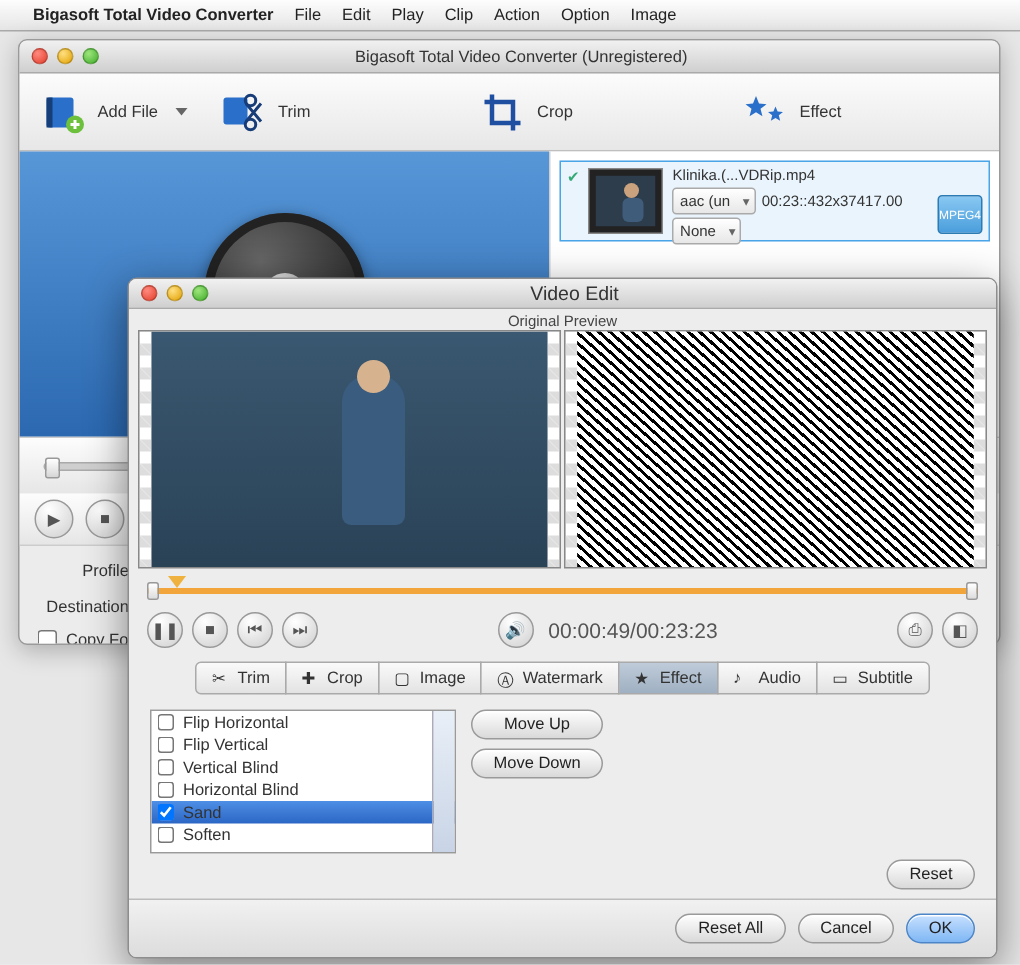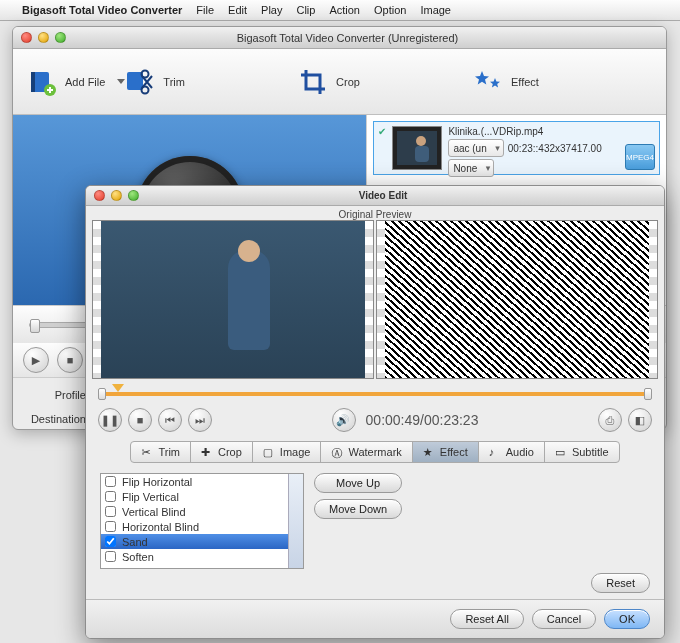--- a/index.html
+++ b/index.html
@@ -12,21 +12,21 @@
 .menubar span { color:#222; }
 
 
 .main-window { position:absolute; left:12px; top:26px; width:655px; height:404px; background:#ececec; border:1px solid #9a9a9a; border-radius:6px; box-shadow:0 4px 16px rgba(0,0,0,.25); overflow:hidden; }
 .titlebar { height:22px; background:linear-gradient(#f1f1f1,#cfcfcf); border-bottom:1px solid #aaa; display:flex; align-items:center; position:relative; }
 .traffic { display:flex; gap:6px; margin-left:8px; }
 .traffic span { width:11px; height:11px; border-radius:50%; display:block; border:1px solid rgba(0,0,0,.2); }
 .tl-red{background:radial-gradient(circle at 35% 30%,#ff8a80,#e33e2b);} .tl-yel{background:radial-gradient(circle at 35% 30%,#ffe083,#e2a100);} .tl-grn{background:radial-gradient(circle at 35% 30%,#9fe67e,#3fad29);}
 .titlebar .title { position:absolute; left:16px; right:0; text-align:center; font-size:11px; color:#333; }
 
-.toolbar { height:66px; background:linear-gradient(#fcfcfc,#e7e7e7); border-bottom:1px solid #bfbfbf; display:flex; align-items:center; padding:0 14px; }
+.toolbar { height:52px; background:linear-gradient(#fcfcfc,#e7e7e7); border-bottom:1px solid #bfbfbf; display:flex; align-items:center; padding:0 14px; gap:22px; }
 .tbtn { display:flex; align-items:center; gap:8px; }
 .tbtn .ic { width:30px; height:30px; display:flex; align-items:center; justify-content:center; }
 .tbtn .lbl { font-size:11px; color:#333; }
 .dd-arrow { width:0; height:0; border-left:4px solid transparent; border-right:4px solid transparent; border-top:5px solid #666; margin-left:4px; }
 
 .workarea { display:flex; height:190px; }
 .wa-left { flex:1; background:linear-gradient(#5797d8,#2b68b0); display:flex; align-items:center; justify-content:center; }
 .wa-right { width:300px; background:#fff; border-left:1px solid #cfcfcf; padding:6px; }
 .queue-item { border:1px solid #4aa4e8; background:#eaf4fc; padding:4px; display:flex; gap:6px; align-items:flex-start; position:relative; height:54px; }
 .queue-item .chk { font-size:10px; color:#3a7; }
@@ -44,21 +44,21 @@
 .track { flex:1; height:6px; background:#cfcfcf; border:1px solid #aaa; border-radius:3px; position:relative; margin:0 6px; }
 .track .knob { position:absolute; left:0; top:-4px; width:10px; height:14px; background:linear-gradient(#fff,#d6d6d6); border:1px solid #999; border-radius:2px; }
 
 .form-area { padding:8px 12px; display:flex; flex-direction:column; gap:6px; border-top:1px solid #ccc; }
 .form-row { display:flex; align-items:center; gap:6px; }
 .form-row label { width:64px; text-align:right; }
 .form-row input[type=text]{ height:18px; border:1px solid #aaa; border-radius:3px; padding:0 4px; width:80px; background:#fff; }
 
 
 .edit-window { position:absolute; left:85px; top:185px; width:580px; height:454px; background:#ededed; border:1px solid #8d8d8d; border-radius:6px; box-shadow:0 8px 28px rgba(0,0,0,.45); display:flex; flex-direction:column; overflow:hidden; }
-.edit-window .titlebar .title{font-size:10px;font-weight:bold;}
+.edit-window .titlebar .title{font-size:13px;}
 .preview-labels { display:flex; padding:3px 16px 0;flex-direction:column; }
 .preview-labels div { flex:1; text-align:center; font-size:10px; color:#444; }
 .previews { display:flex; gap:2px; padding:0 6px; height:172px; }
 .pv { flex:1; border:1px solid #888; position:relative; overflow:hidden; background-image:linear-gradient(45deg,#ddd 25%,transparent 25%,transparent 75%,#ddd 75%),linear-gradient(45deg,#ddd 25%,#fff 25%,#fff 75%,#ddd 75%); background-size:16px 16px; background-position:0 0,8px 8px; }
 .pv .vid { position:absolute; left:8px; top:0; right:8px; height:100%; }
 .pv-left .vid { background:linear-gradient(#3a5871,#2a4256); }
 .pv-left .vid::before{content:"";position:absolute;left:48%;top:18%;width:42px;height:100px;background:#3a5c7e;border-radius:18px 18px 6px 6px;}
 .pv-left .vid::after{content:"";position:absolute;left:52%;top:12%;width:22px;height:22px;background:#d7b28e;border-radius:50%;}
 .pv-right .vid { background:#fff; filter:contrast(300%) grayscale(1); }
 .pv-right .vid::before{content:"";position:absolute;inset:0;background:repeating-linear-gradient(42deg,#000 0 2px,#fff 2px 5px),repeating-linear-gradient(90deg,rgba(0,0,0,.8) 0 3px,transparent 3px 20px);mix-blend-mode:multiply;}

